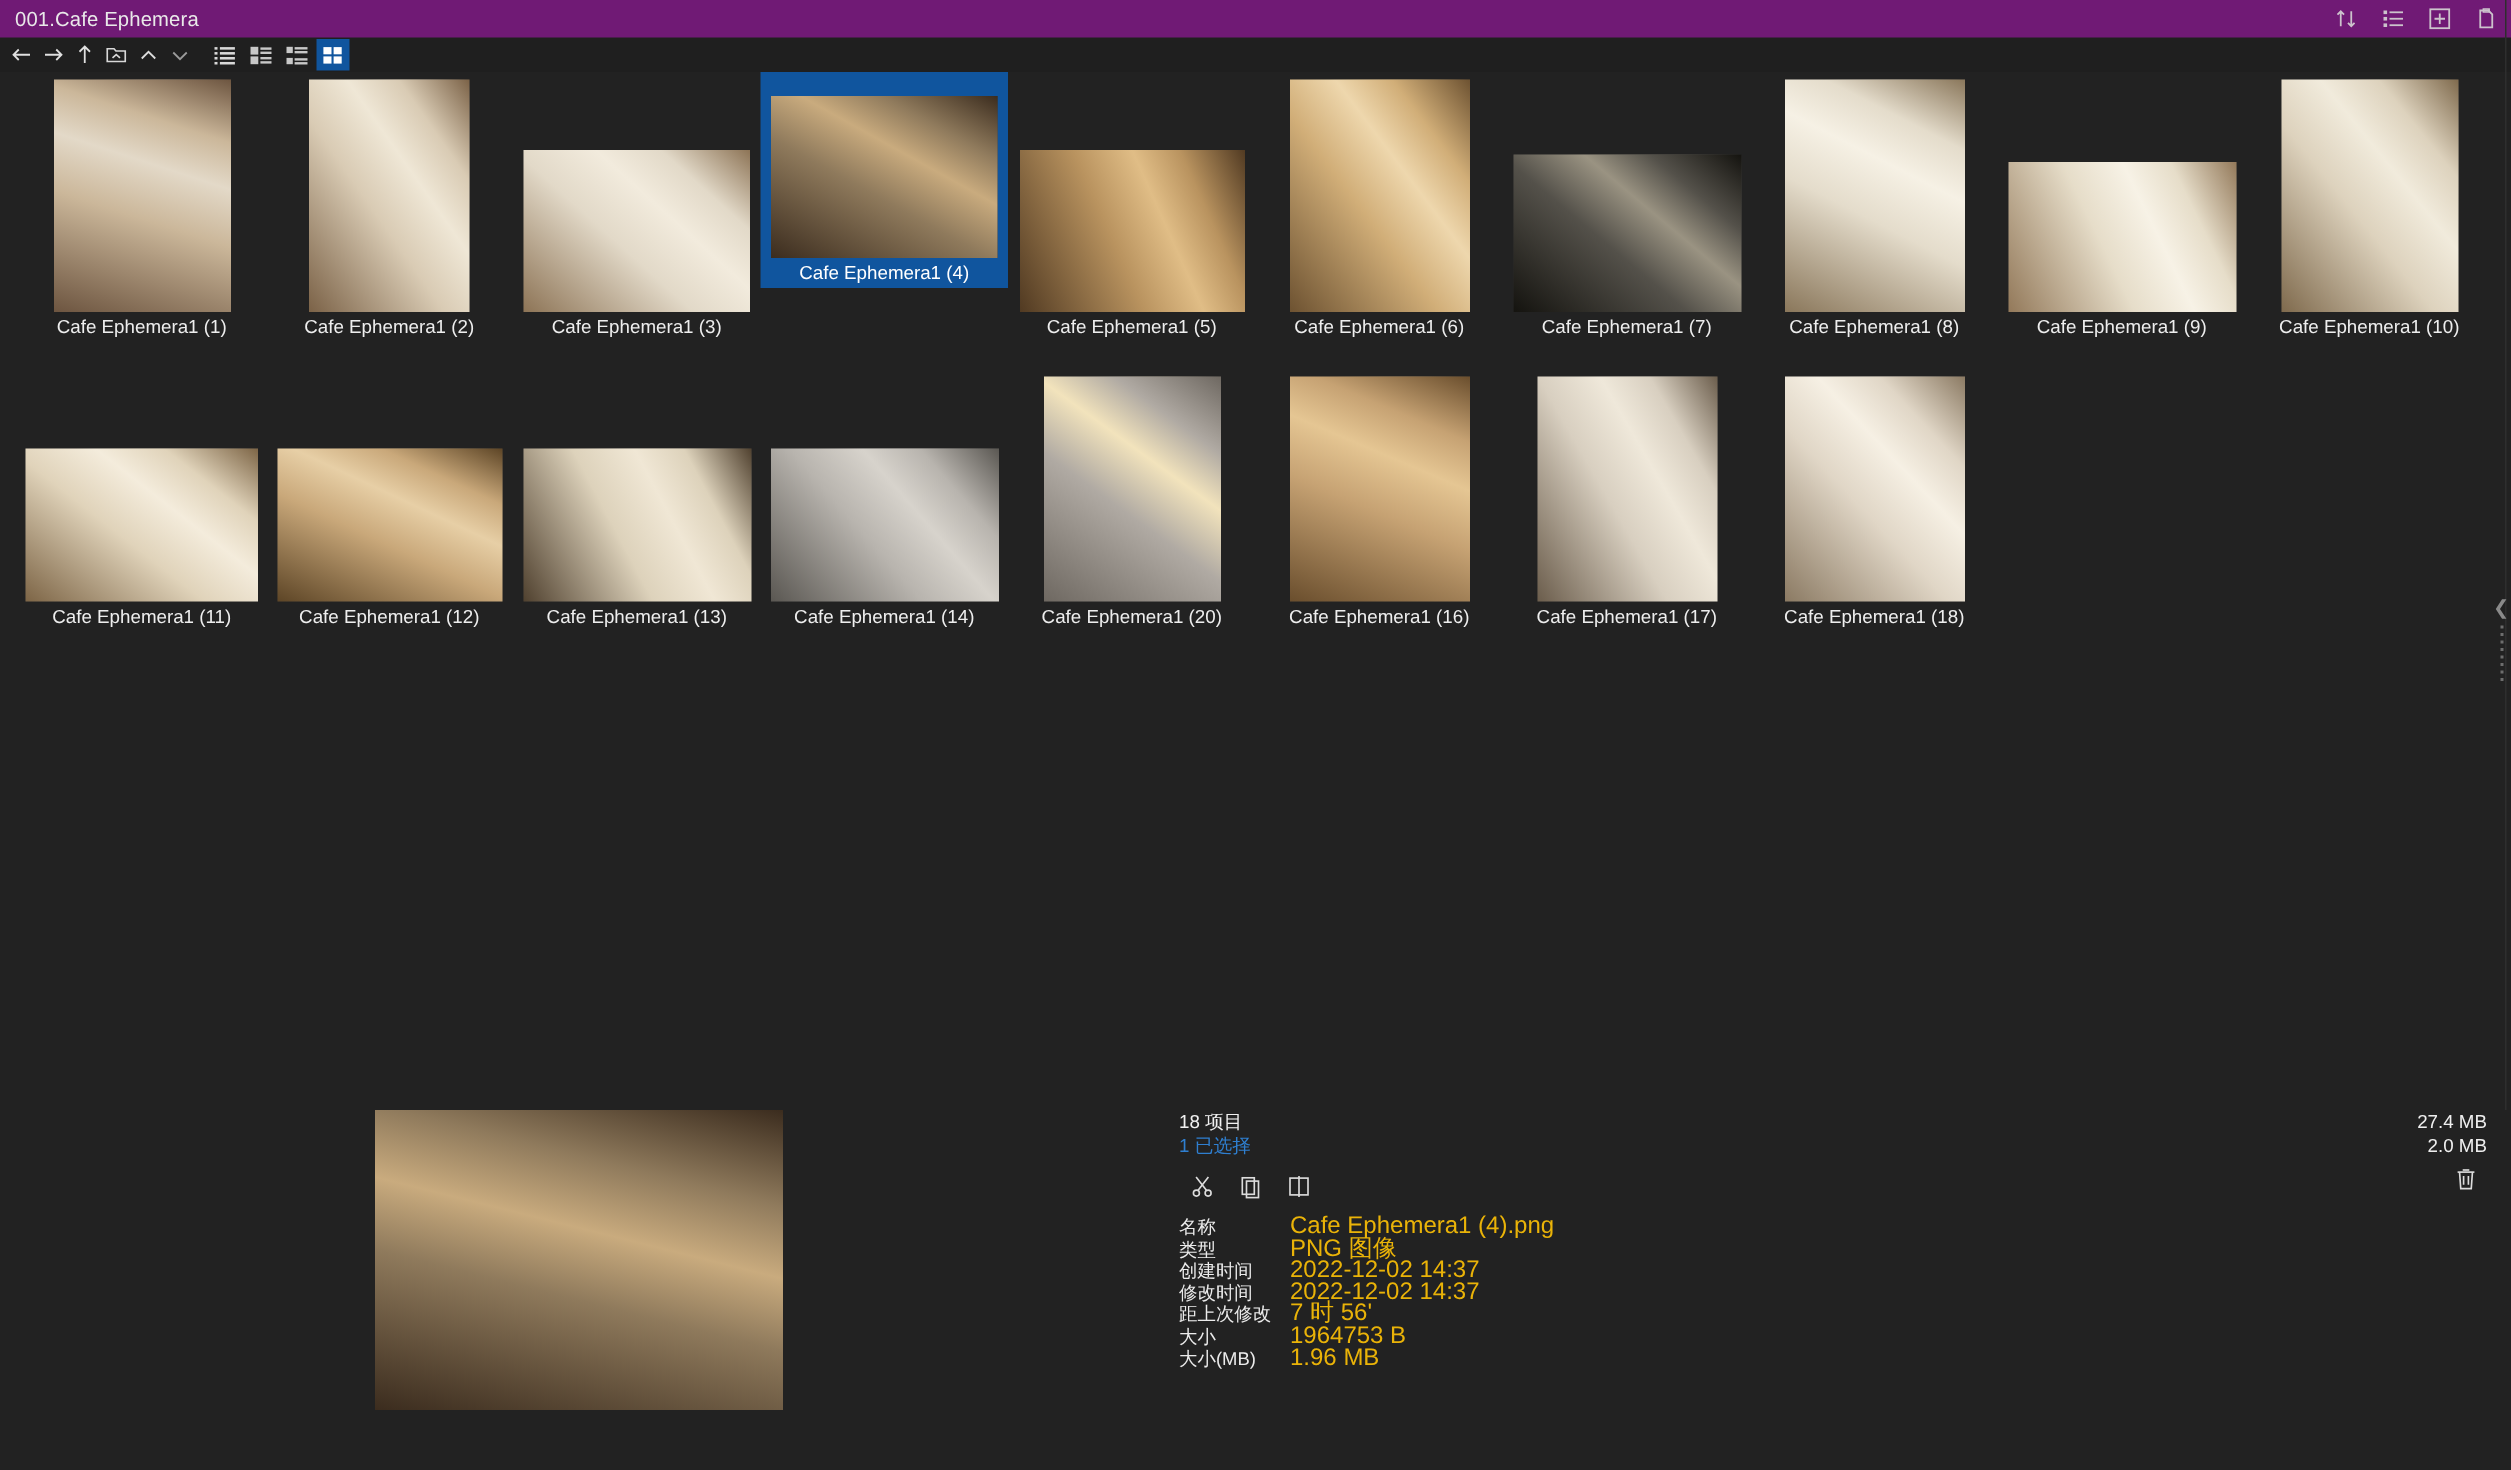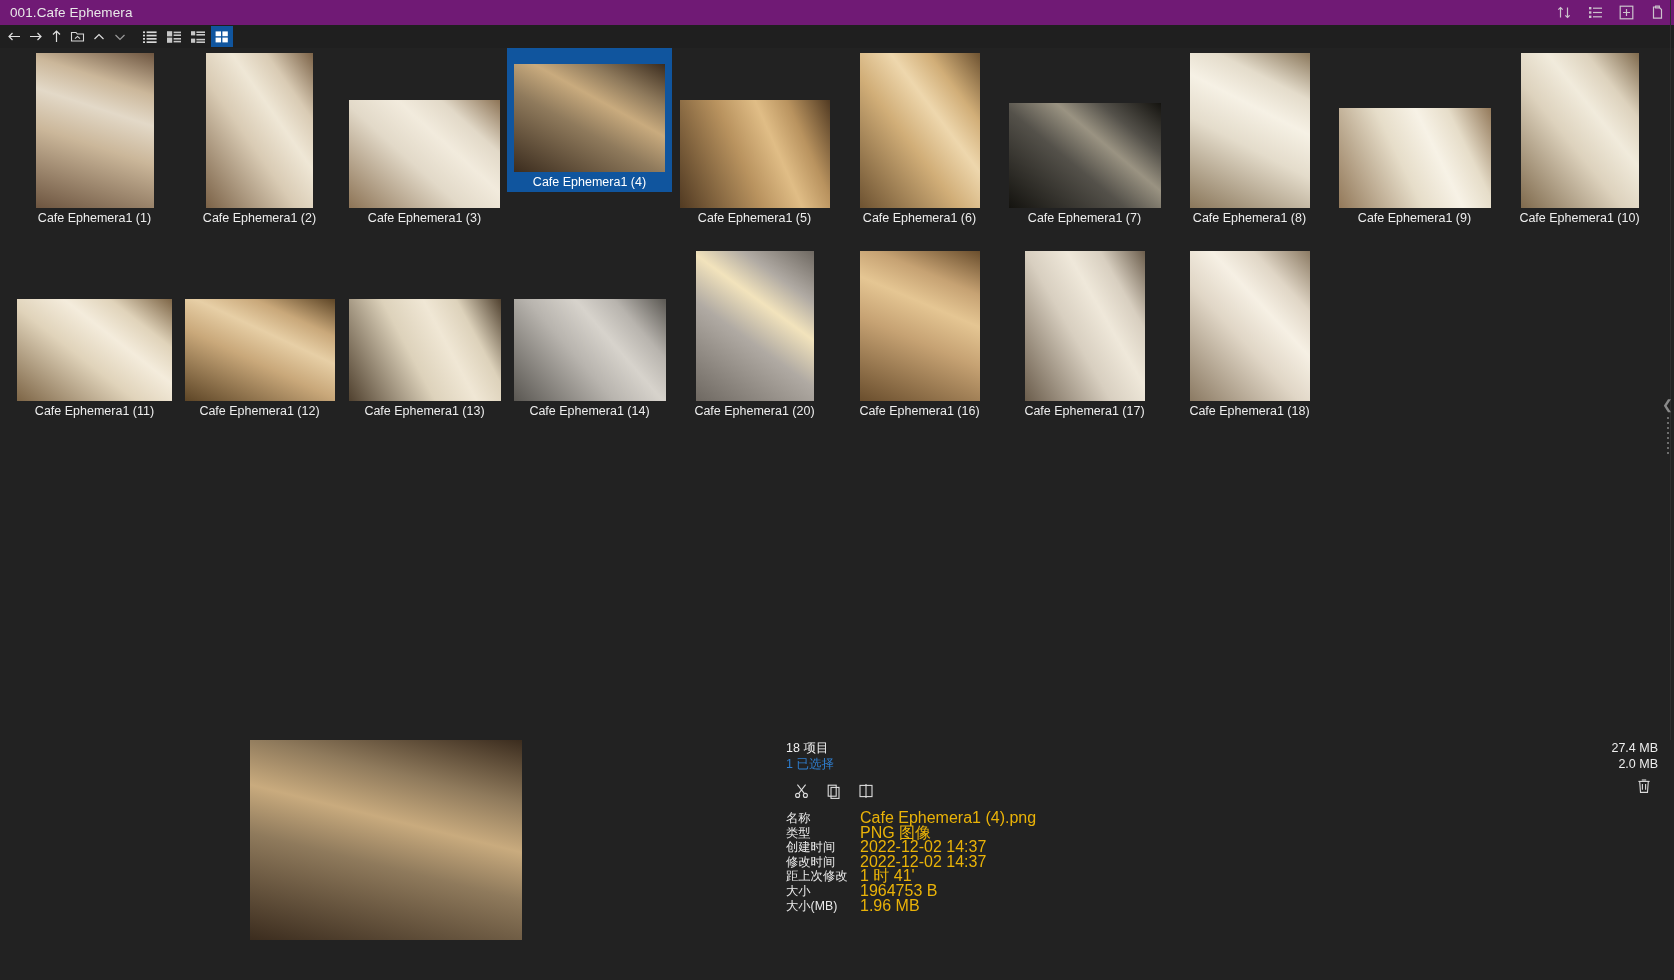--- a/index.html
+++ b/index.html
@@ -413,21 +413,21 @@
       <div class="meta-row">
         <span class="meta-k">创建时间</span>
         <span class="meta-v">2022-12-02  14:37</span>
       </div>
       <div class="meta-row">
         <span class="meta-k">修改时间</span>
         <span class="meta-v">2022-12-02  14:37</span>
       </div>
       <div class="meta-row">
         <span class="meta-k">距上次修改</span>
-        <span class="meta-v">1 时 41'</span>
+        <span class="meta-v">7 时 56'</span>
       </div>
       <div class="meta-row">
         <span class="meta-k">大小</span>
         <span class="meta-v">1964753 B</span>
       </div>
       <div class="meta-row">
         <span class="meta-k">大小(MB)</span>
         <span class="meta-v">1.96 MB</span>
       </div>
     </div>

